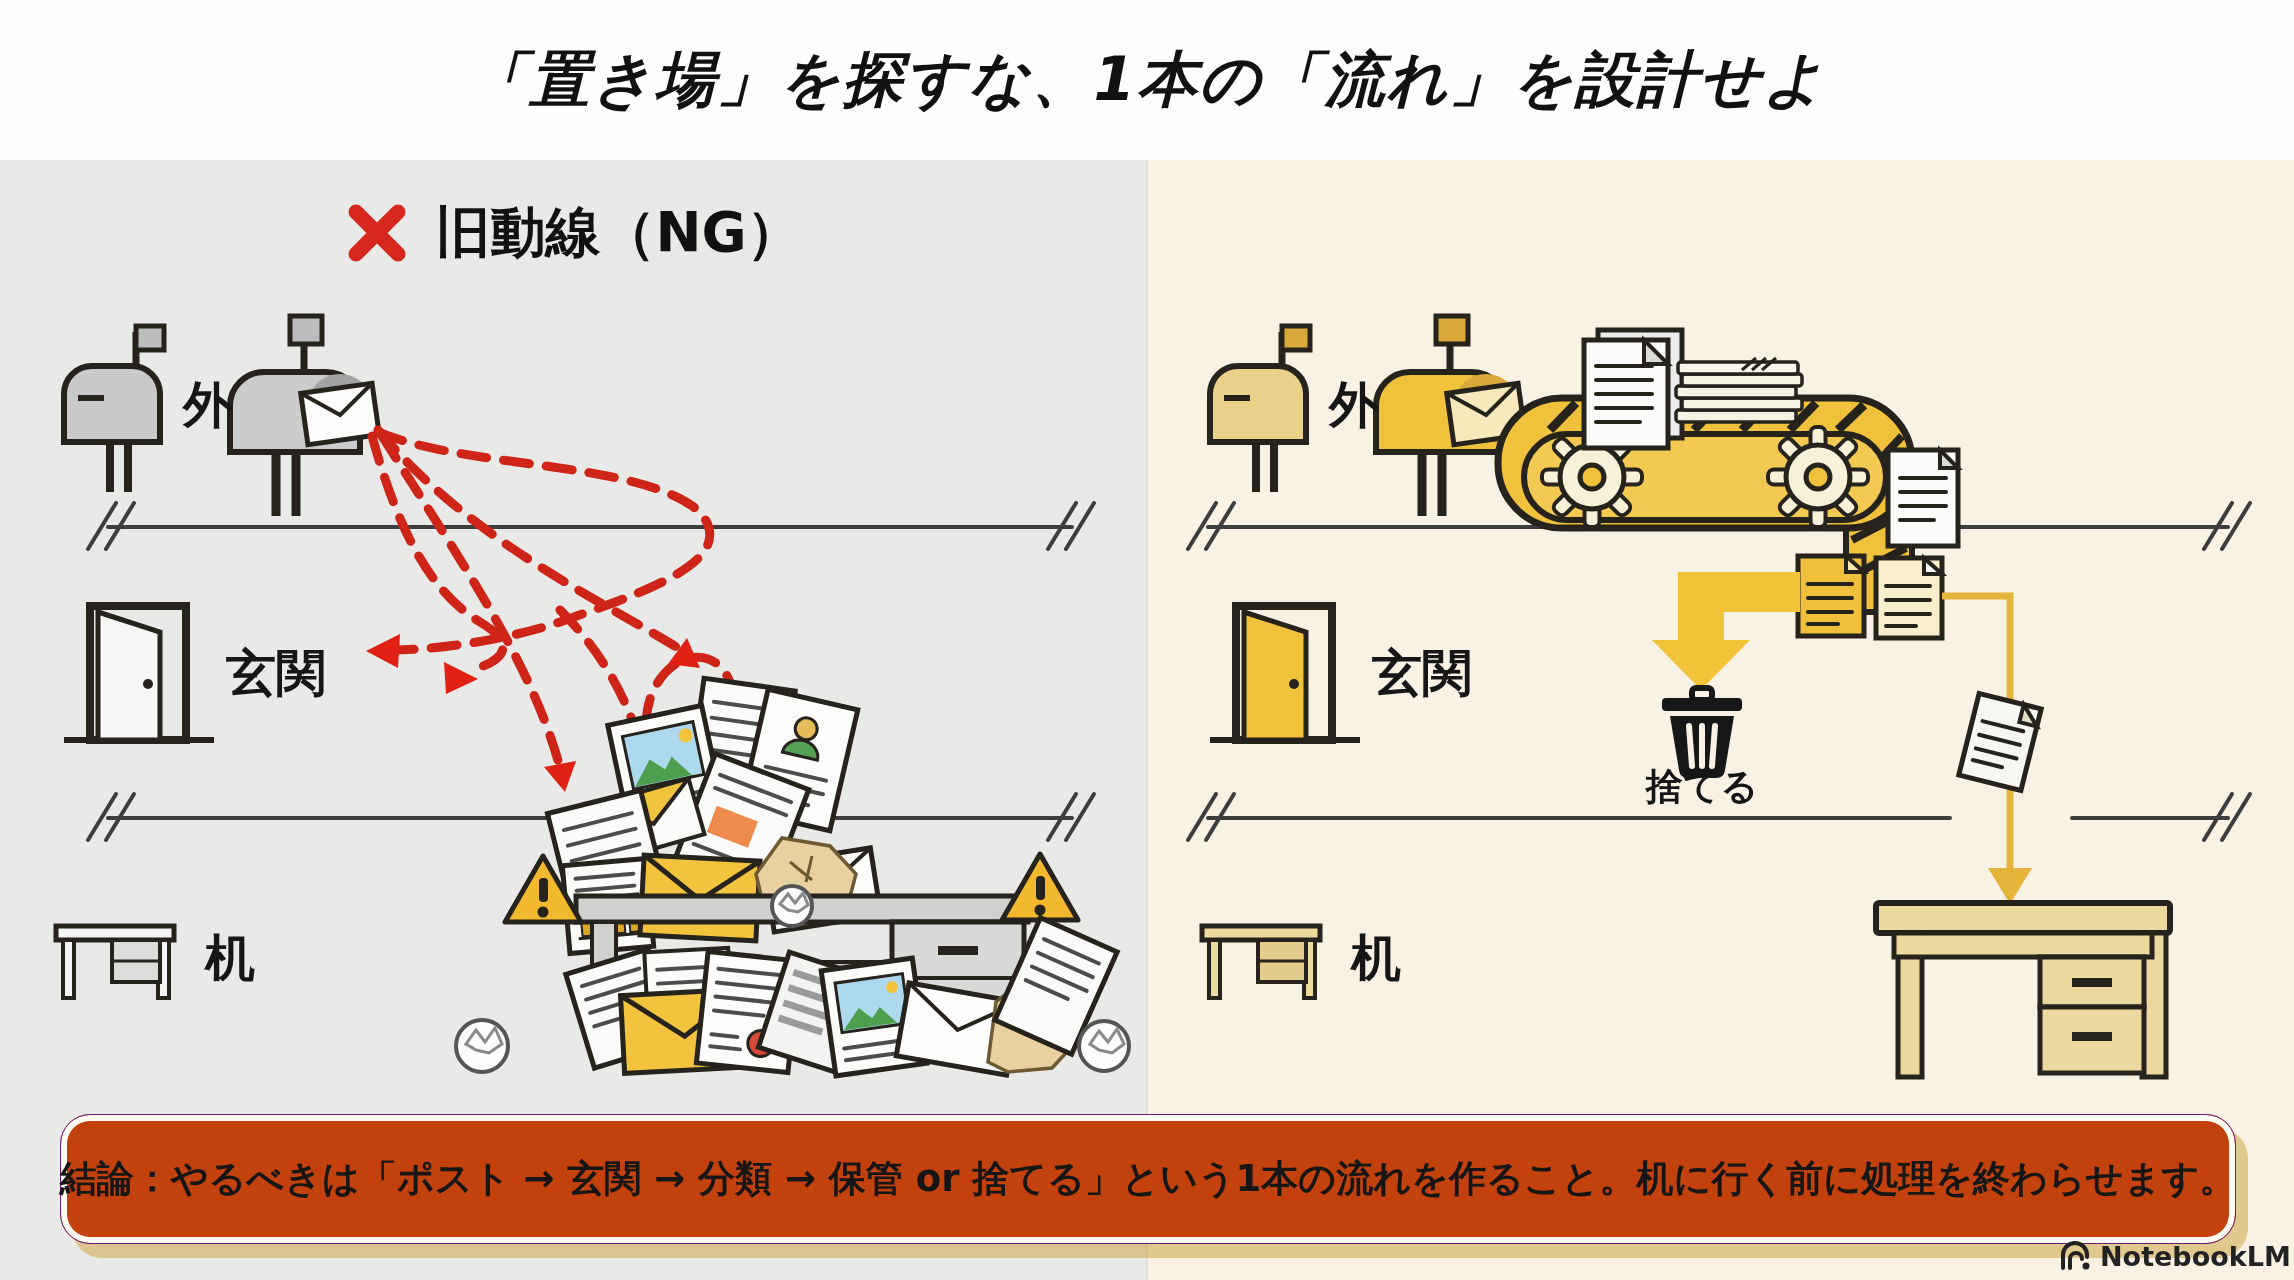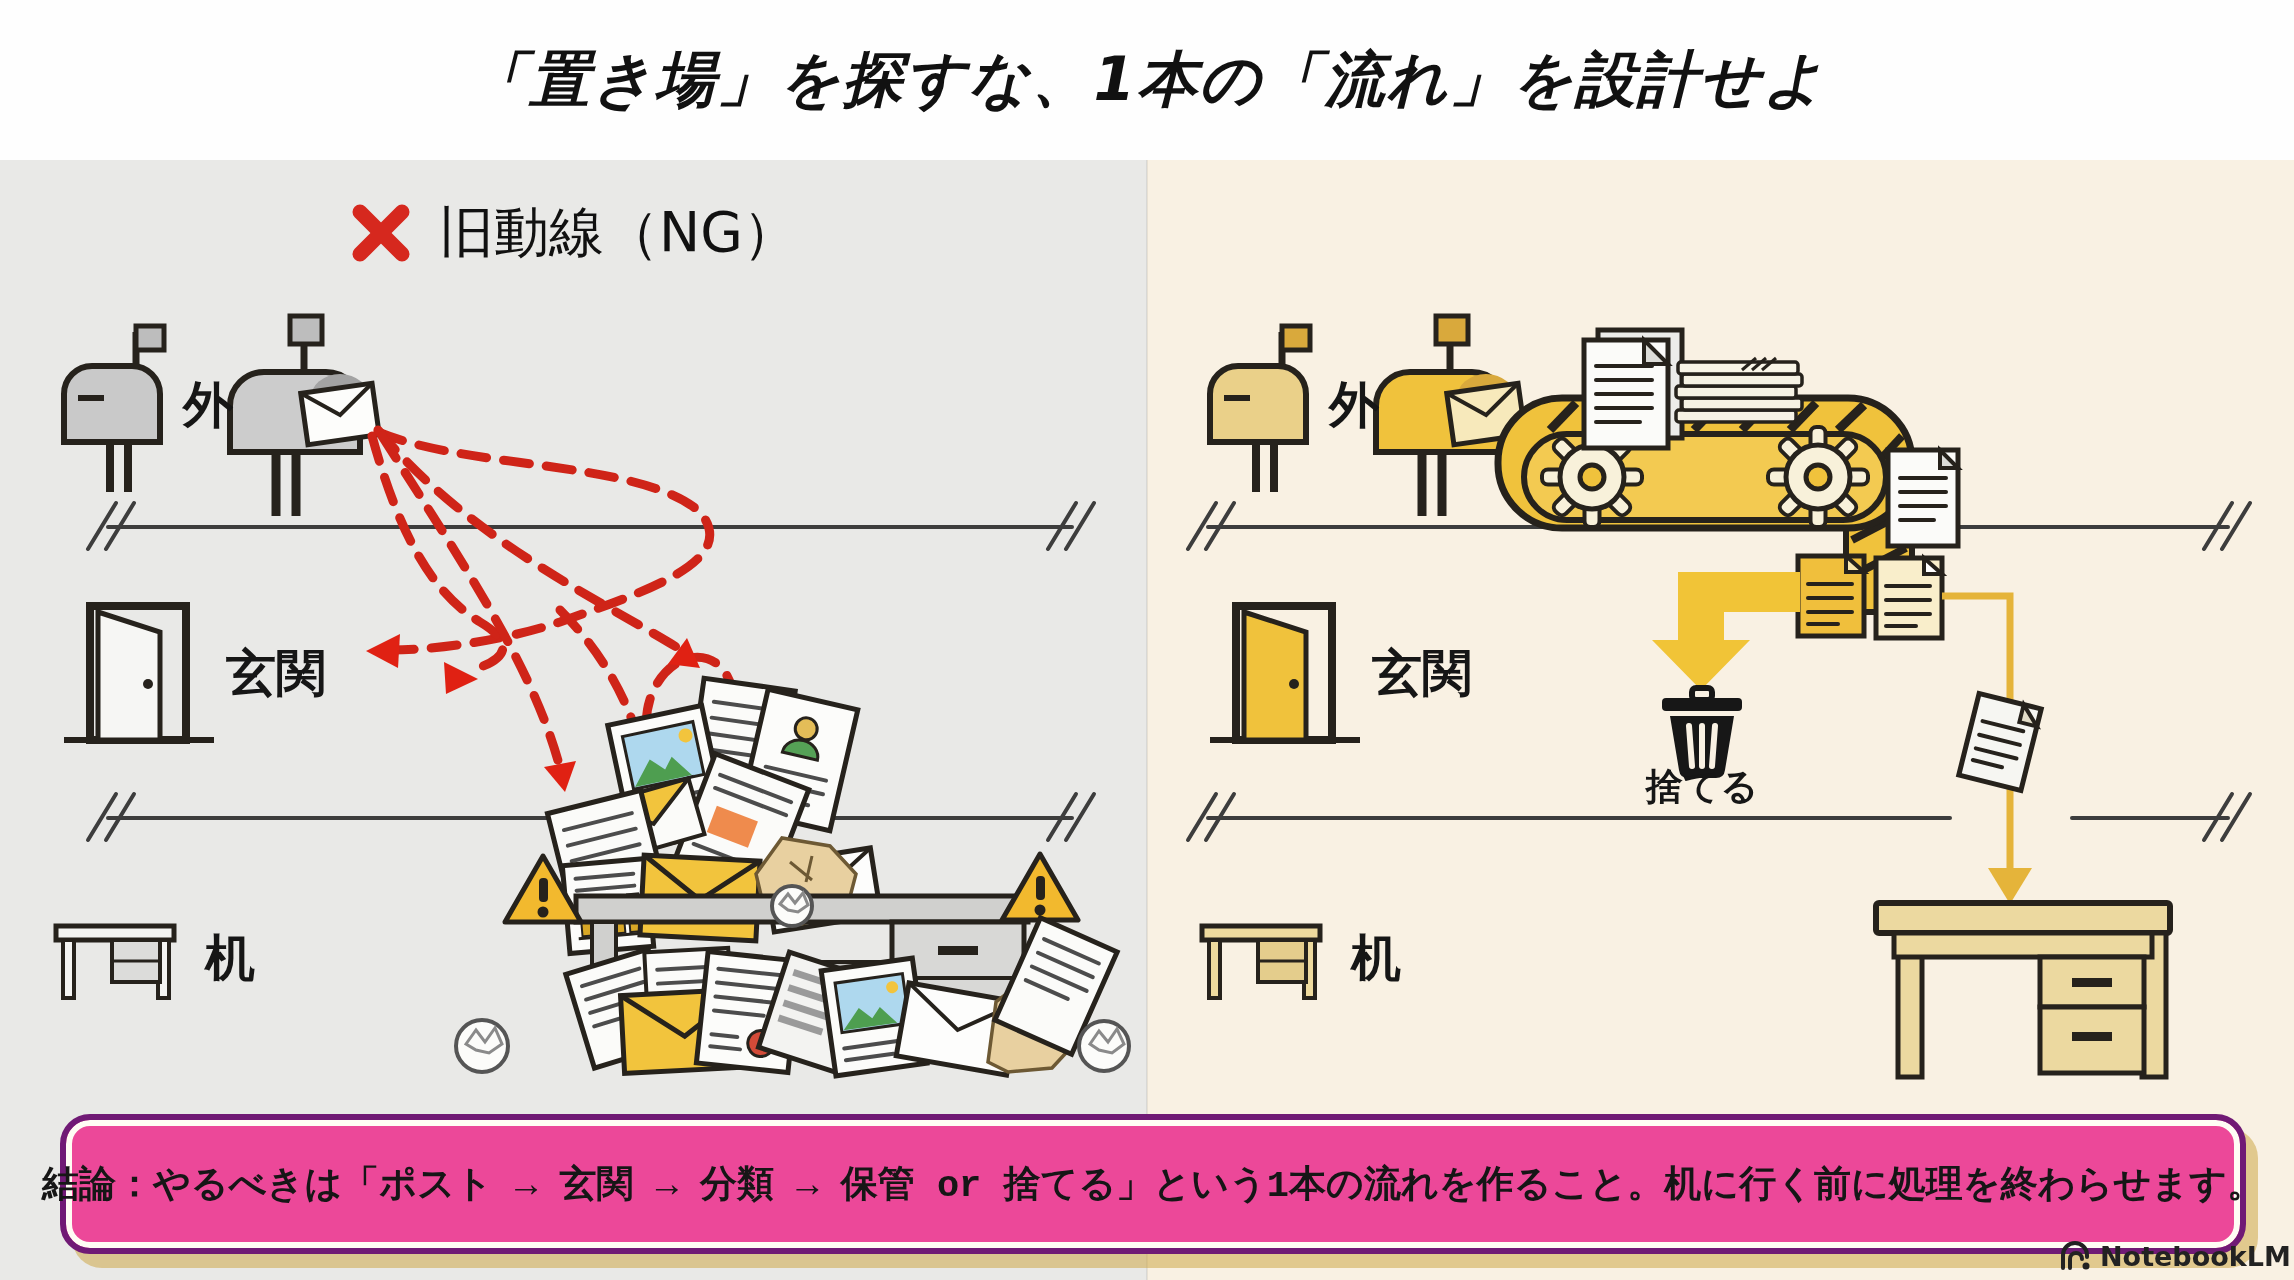--- a/index.html
+++ b/index.html
@@ -8,33 +8,33 @@
   .title-band{position:absolute;left:0;top:0;width:2294px;height:160px;background:#fefefe;
               display:flex;align-items:center;justify-content:center;font-style:italic;}
   .page-title{font-size:60px;font-weight:700;letter-spacing:2px;color:#111;white-space:nowrap;}
   .panel{position:absolute;top:160px;width:1147px;height:1120px;}
   .panel.left{left:0;background:#e9e9e7;}
   .panel.right{left:1147px;background:#f9f1e3;}
   .panel-split{position:absolute;left:1146px;top:160px;width:2px;height:1120px;background:rgba(0,0,0,0.07);}
   .hdr{position:absolute;top:196px;width:1147px;display:flex;align-items:center;justify-content:center;gap:26px;}
   .hdr.left{left:0;}
   .hdr.right{left:1147px;}
-  .hdr-label{font-size:55px;font-weight:400;color:#111;white-space:nowrap;}
+  .hdr-label{font-size:55px;font-weight:700;color:#111;white-space:nowrap;}
   .ok-box{width:60px;height:60px;background:#21ad45;border-radius:13px;display:flex;align-items:center;justify-content:center;
           box-shadow:inset 0 0 0 3px rgba(255,255,255,0.25);}
   .row-label{position:absolute;font-size:50px;font-weight:800;color:#161616;white-space:nowrap;}
   .discard-label{position:absolute;left:1612px;top:762px;width:180px;text-align:center;
                  font-size:37px;font-weight:800;color:#161616;}
   .art{position:absolute;left:0;top:0;}
   .tl line{stroke:#4c4c4c;stroke-width:4;stroke-linecap:round;}
   .tld line{stroke:#26221c;stroke-width:4;stroke-linecap:round;}
-  .banner{position:absolute;left:60px;top:1114px;width:2174px;height:128px;background:#ec4899;
-          border:6px solid #701a75;border-radius:30px;
+  .banner{position:absolute;left:60px;top:1114px;width:2174px;height:128px;background:#c2410c;
+          border:1px solid #701a75;border-radius:30px;
           box-shadow:inset 0 0 0 6px #fffdf4, 12px 14px 0 rgba(206,167,72,0.55);
-          display:flex;align-items:center;justify-content:center;font-family:Liberation Mono, monospace;}
+          display:flex;align-items:center;justify-content:center;}
   .banner-text{font-size:37px;font-weight:800;color:#161616;white-space:nowrap;}
   .watermark{position:absolute;left:2058px;top:1240px;display:flex;align-items:center;gap:8px;}
   .watermark-label{font-size:27px;font-weight:700;color:#222222;}
 </style>
 </head>
 <body>
 
 <div class="stage">
 
   <div class="title-band">

